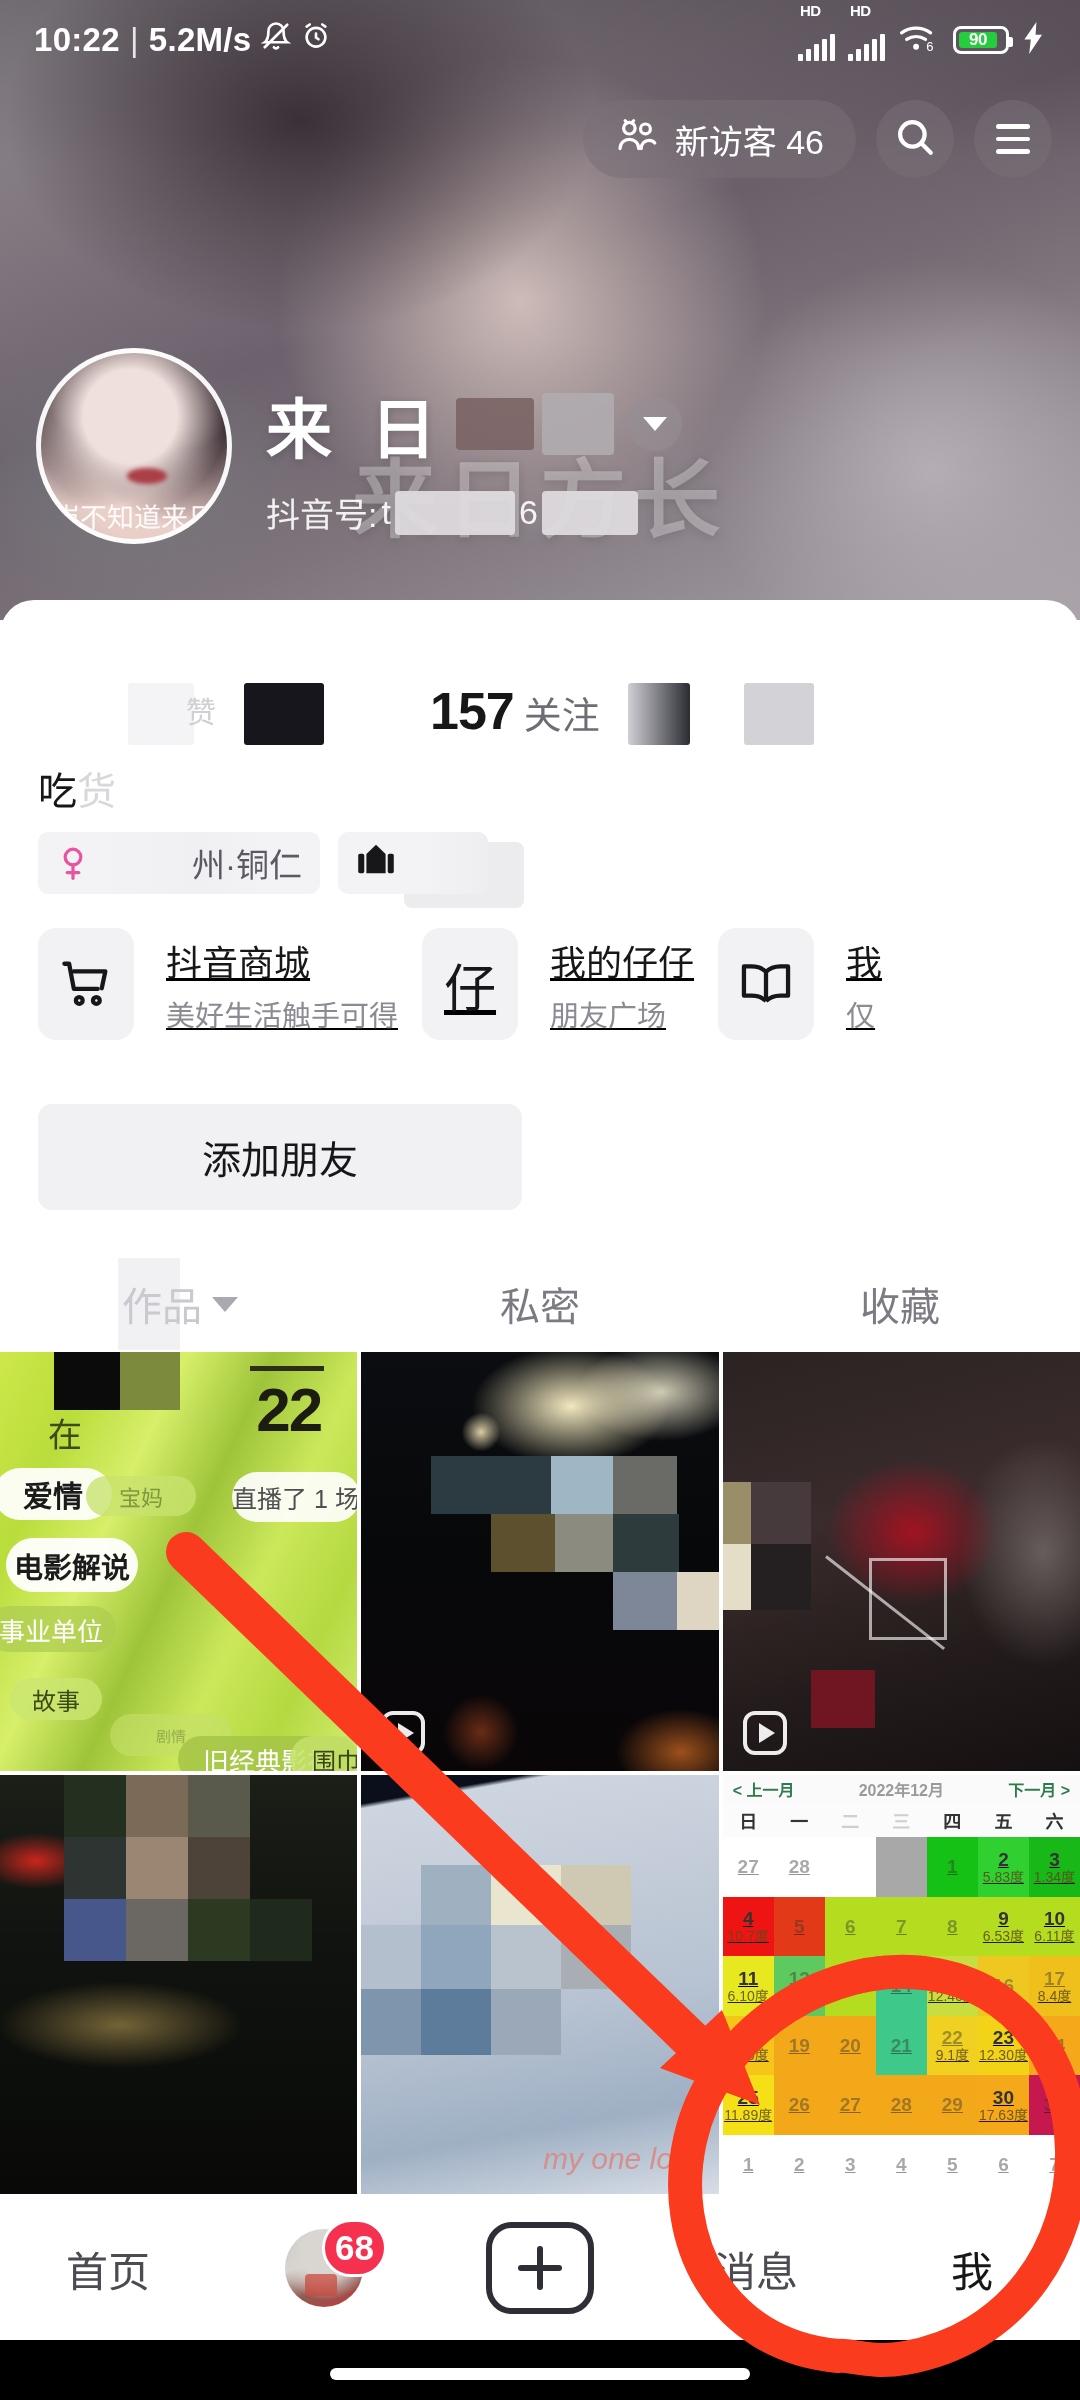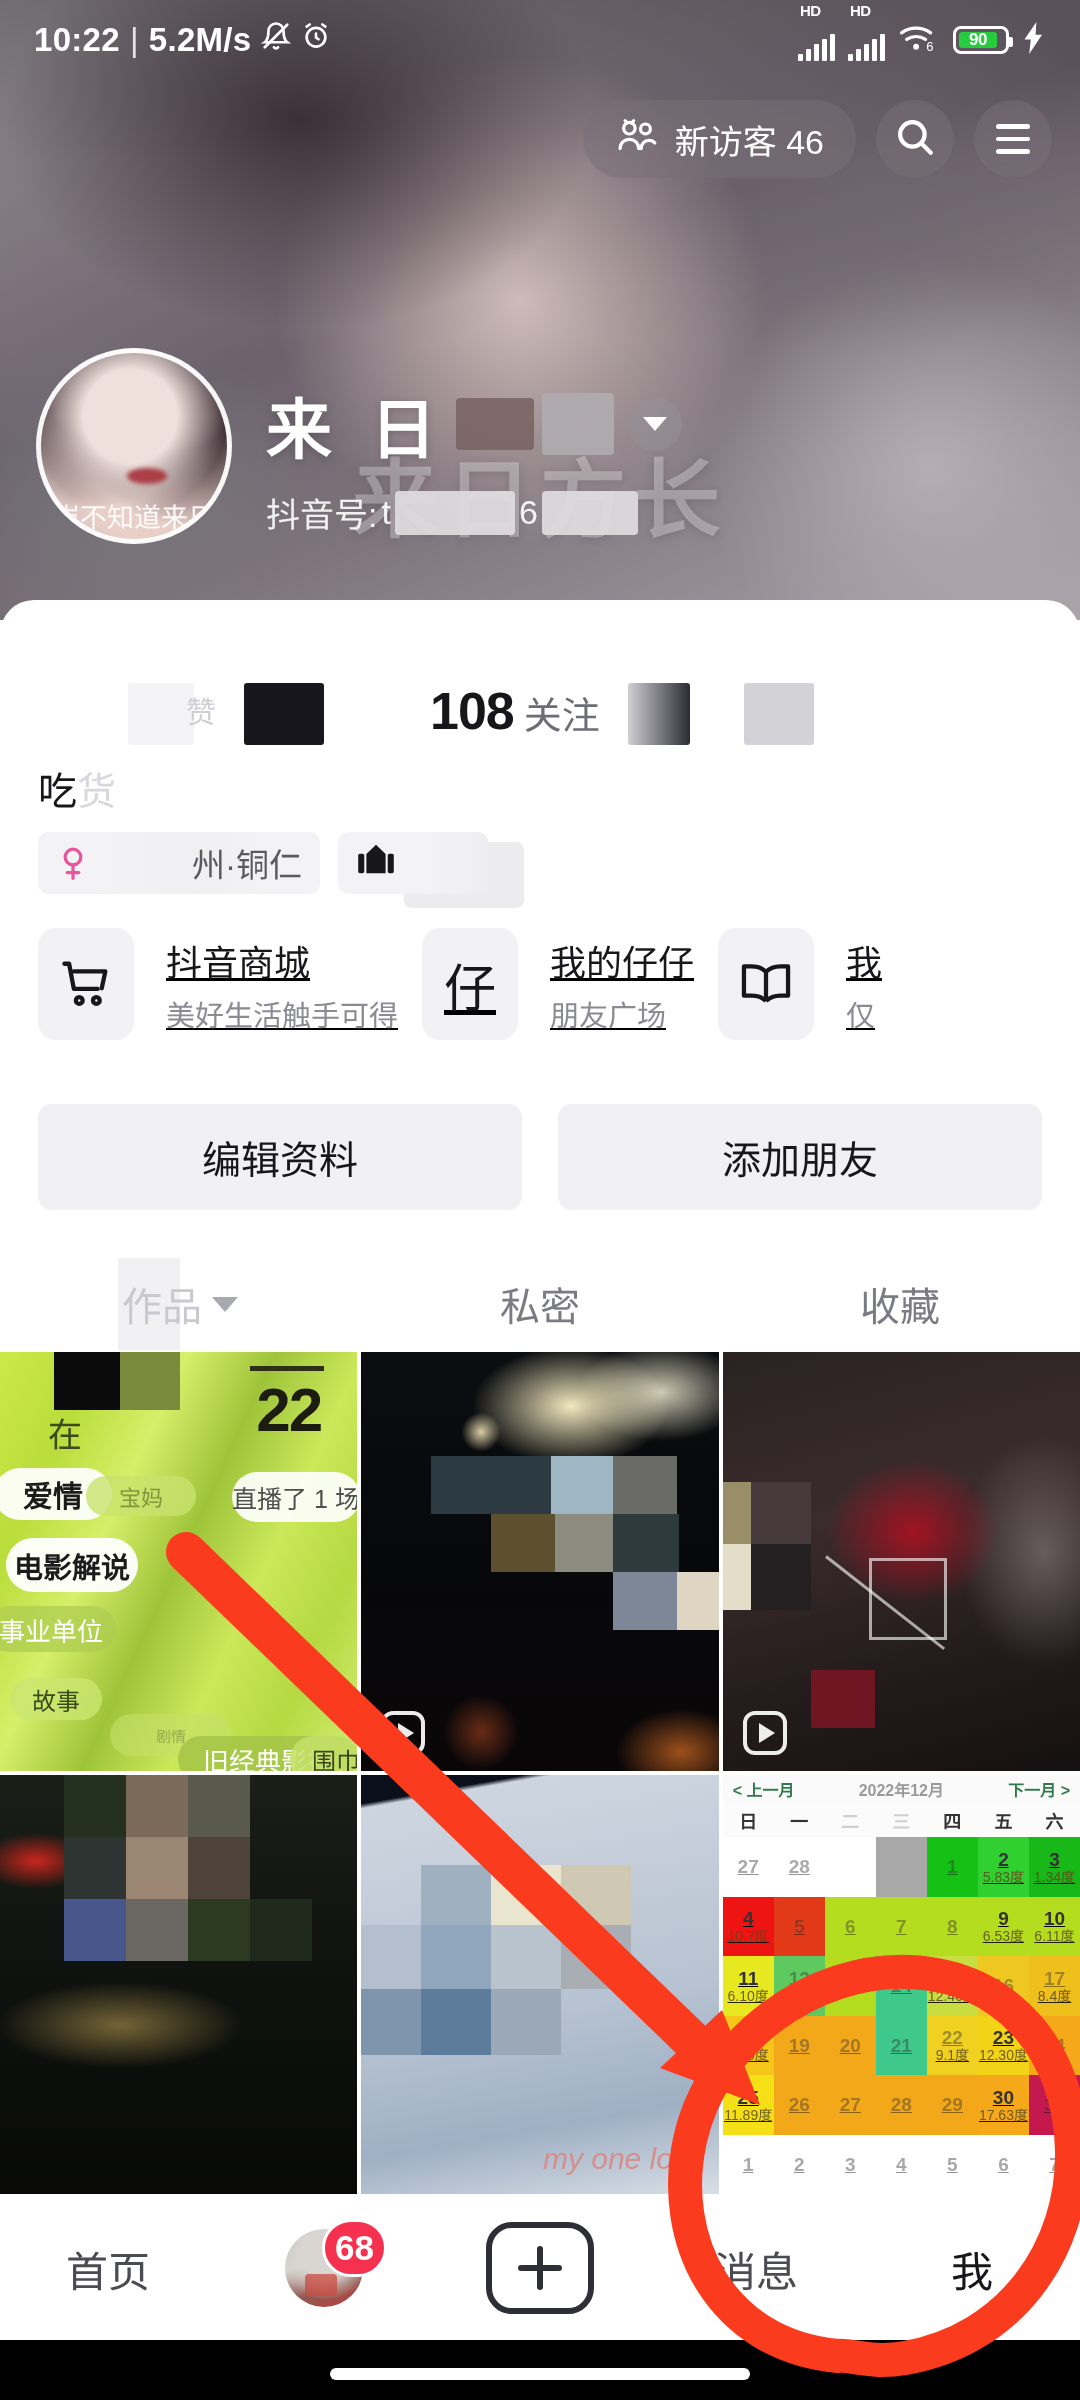--- a/index.html
+++ b/index.html
@@ -464,21 +464,21 @@
     </div>
   </div>
 
   <div class="sheet"></div>
 
   <div class="stats">
     <span class="stat-redact s-a"></span>
     <span class="ghost-1">赞</span>
     <span class="stat-redact s-b"></span>
     <span class="stat-main">
-      <span class="stat-num">108</span>
+      <span class="stat-num">157</span>
       <span class="stat-lbl">关注</span>
     </span>
     <span class="stat-redact s-d"></span>
     <span class="stat-redact s-e"></span>
   </div>
 
   <div class="bio">
     <span>吃</span>
     <span class="faded">货</span>
   </div>
@@ -542,21 +542,20 @@
         </svg>
       </div>
       <div class="svc-txt">
         <span class="svc-title">我</span>
         <span class="svc-sub">仅</span>
       </div>
     </div>
   </div>
 
   <div class="actions">
-    <div class="act-btn">编辑资料</div>
     <div class="act-btn">添加朋友</div>
   </div>
 
   <div class="tab-hl"></div>
   <div class="tabs">
     <div class="tab active">
       <span>作品</span>
       <span class="tri"></span>
     </div>
     <div class="tab">私密</div>

